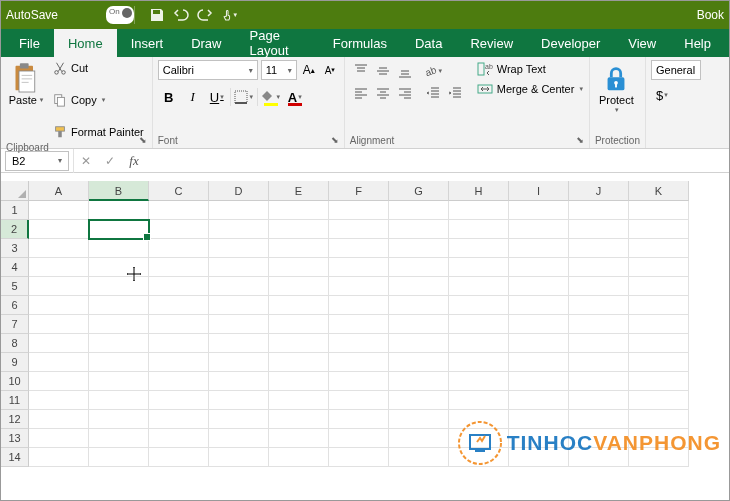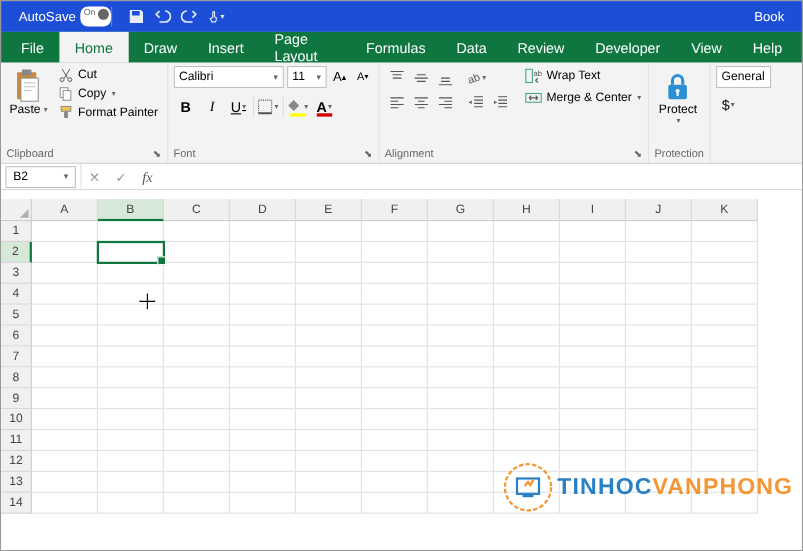--- a/index.html
+++ b/index.html
@@ -1,21 +1,21 @@
 <!DOCTYPE html>
 <html><head>
 <meta charset="utf-8">
 <style>
 * { margin: 0; padding: 0; box-sizing: border-box; font-family: 'Segoe UI', Arial, sans-serif; }
 body { width: 730px; height: 501px; overflow: hidden; background: #fff; border: 1px solid #999; position: relative; }
 
 
-.titlebar { background: #1d4ed8; height: 28px; display: flex; align-items: center; padding: 0 16px; color: #fff; font-size: 12px; }
+.titlebar { background: #4d7c0f; height: 28px; display: flex; align-items: center; padding: 0 5px; color: #fff; font-size: 12px; }
 .autosave { display: flex; align-items: center; gap: 4px; }
-.toggle { width: 28px; height: 18px; background: #fff; border-radius: 7px; position: relative; }
+.toggle { width: 28px; height: 18px; background: #fff; border-radius: 7px; position: relative; margin-left: 44px; }
 .toggle::after { content: ''; position: absolute; width: 10px; height: 10px; background: #666; border-radius: 50%; top: 2px; right: 2px; }
 .qat { display: flex; gap: 8px; margin-left: 14px; align-items: center; }
 .qat-btn { width: 16px; height: 16px; display: flex; align-items: center; justify-content: center; opacity: 0.9; cursor: pointer; }
 .qat-sep { width: 1px; height: 18px; background: rgba(255,255,255,0.3); }
 .doc-title { margin-left: auto; font-size: 12px; }
 
 
 .menubar { background: #0f7640; height: 28px; display: flex; align-items: flex-end; padding: 0 4px; }
 .tab { color: #fff; padding: 0 14px; height: 28px; display: flex; align-items: center; font-size: 13px; cursor: pointer; }
 .tab.active { background: #f3f3f3; color: #0f7640; }
@@ -24,21 +24,21 @@
 .ribbon { background: #f3f3f3; height: 92px; border-bottom: 1px solid #d1d1d1; display: flex; }
 .group { border-right: 1px solid #e1e1e1; display: flex; flex-direction: column; padding: 3px 5px 0 5px; position: relative; }
 .group-title { font-size: 10px; color: #666; padding: 2px 0; margin-top: auto; }
 .group-body { display: flex; flex: 1; gap: 4px; }
 .launcher { position: absolute; bottom: 2px; right: 3px; width: 12px; height: 12px; font-size: 9px; color: #666; cursor: pointer; display: flex; align-items: center; justify-content: center; }
 
 .paste-btn { display: flex; flex-direction: column; align-items: center; width: 40px; cursor: pointer; padding-top: 2px; }
 .paste-icon { width: 28px; height: 32px; }
 .paste-label { font-size: 11px; display: flex; align-items: center; gap: 2px; }
 
-.clip-col { display: flex; flex-direction: column; gap: 1px; font-size: 11px; }
+.clip-col { display: flex; flex-direction: column; gap: 16px; font-size: 11px; }
 .clip-row { display: flex; align-items: center; gap: 4px; padding: 1px 3px; cursor: pointer; white-space: nowrap; }
 .clip-row svg { width: 14px; height: 14px; flex-shrink: 0; }
 
 .font-top { display: flex; gap: 3px; align-items: center; }
 .font-name { width: 100px; height: 20px; border: 1px solid #c1c1c1; background: #fff; font-size: 11px; padding: 0 4px; display: flex; align-items: center; justify-content: space-between; }
 .font-size { width: 36px; height: 20px; border: 1px solid #c1c1c1; background: #fff; font-size: 11px; padding: 0 4px; display: flex; align-items: center; justify-content: space-between; }
 .fbtn { width: 18px; height: 20px; display: flex; align-items: center; justify-content: center; font-size: 12px; cursor: pointer; }
 .combo-arrow { font-size: 8px; color: #666; }
 
 .font-bot { display: flex; gap: 2px; align-items: center; }
@@ -128,22 +128,22 @@
         </svg>
         <span style="font-size:7px">▾</span>
       </div>
   </div>
   <span class="doc-title">Book</span>
 </div>
 
 <div class="menubar">
     <div class="tab">File</div>
     <div class="tab active">Home</div>
+    <div class="tab">Insert</div>
     <div class="tab">Draw</div>
-    <div class="tab">Insert</div>
     <div class="tab">Page Layout</div>
     <div class="tab">Formulas</div>
     <div class="tab">Data</div>
     <div class="tab">Review</div>
     <div class="tab">Developer</div>
     <div class="tab">View</div>
     <div class="tab">Help</div>
   </div>
 
 <div class="ribbon">

